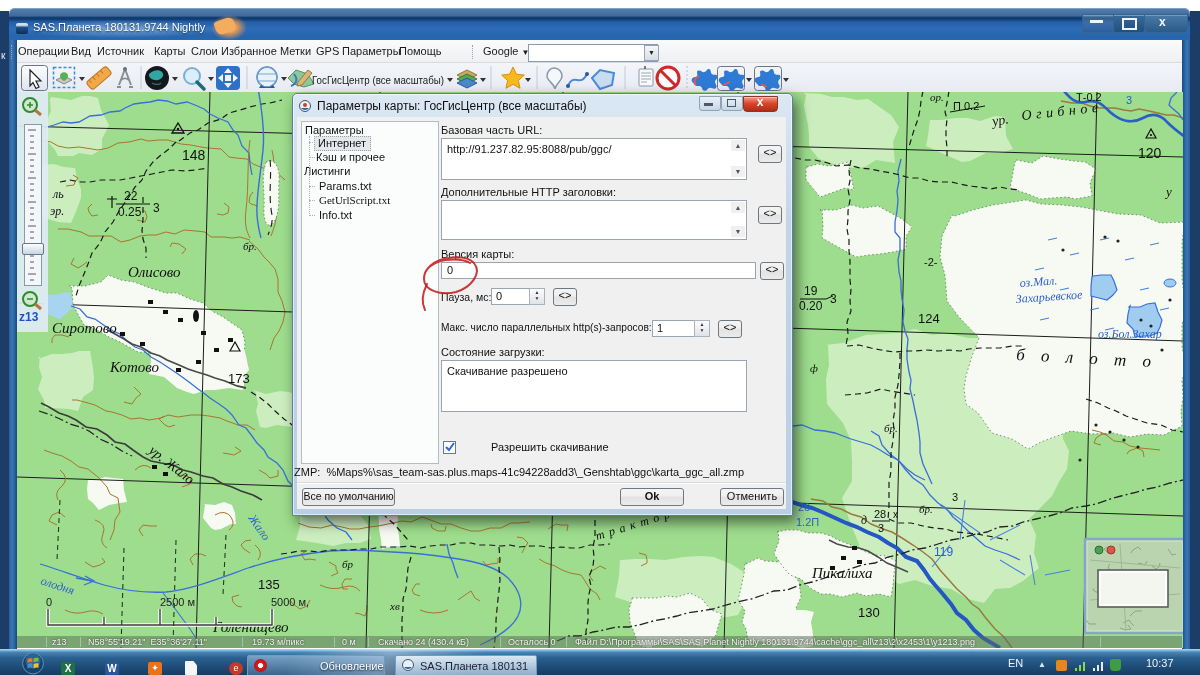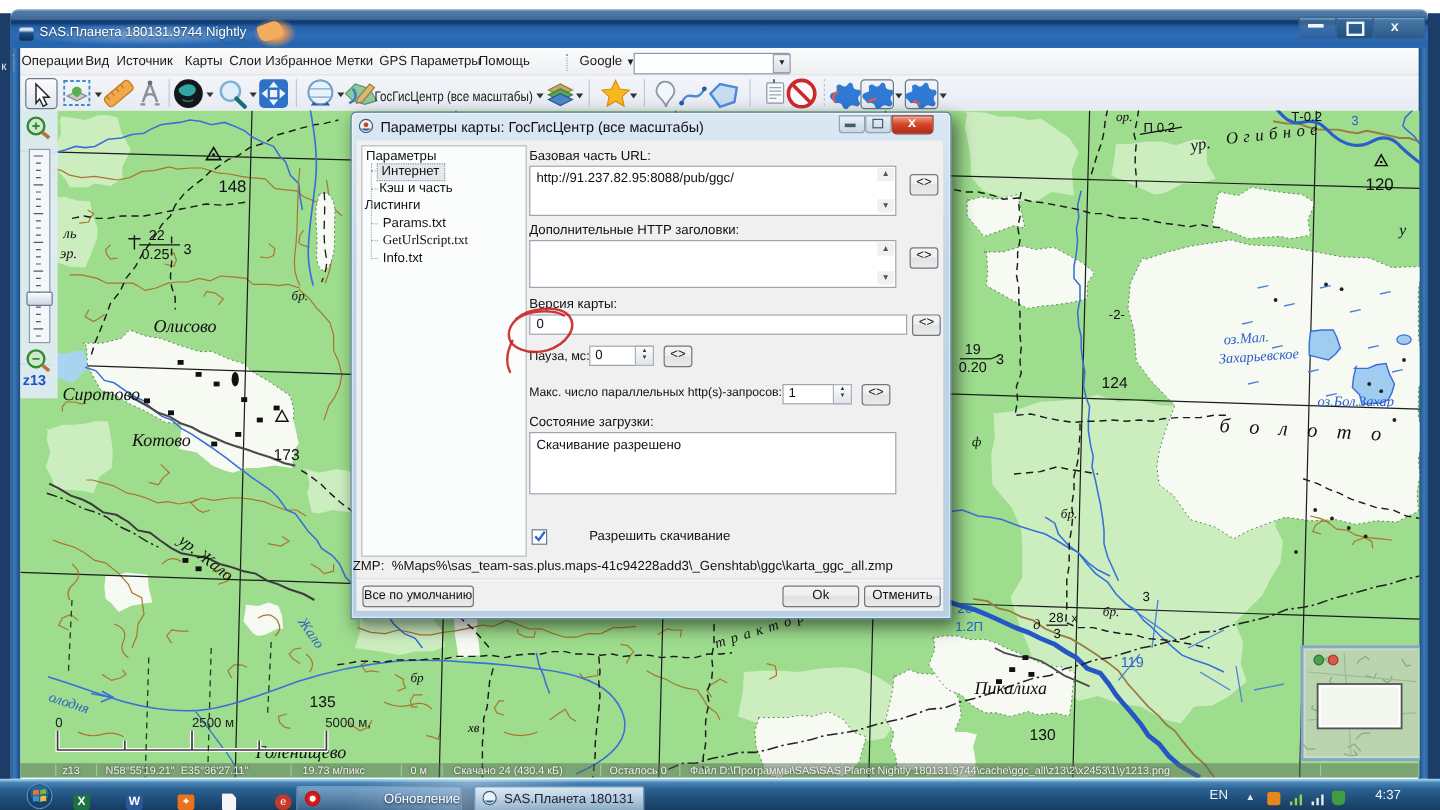--- a/index.html
+++ b/index.html
@@ -517,21 +517,21 @@
 <div class="abs" style="left:704px;top:103px;width:9px;height:3px;background:#4a5a6a;"></div>
 <div class="abs" style="left:721px;top:96px;width:20px;height:13px;border:1px solid #8fa3b5;border-radius:0 0 3px 3px;background:linear-gradient(#e9f1f8,#c8d6e4);"></div>
 <div class="abs" style="left:727px;top:99px;width:7px;height:6px;border:1px solid #4a5a6a;"></div>
 <div class="abs" style="left:743px;top:96px;width:33px;height:14px;border:1px solid #8c3525;border-radius:0 0 4px 4px;background:linear-gradient(#f0a088,#d9472b 45%,#b02c12);box-shadow:inset 0 1px 0 #f5c0b0;"></div>
 <div class="abs" style="left:755px;top:95px;width:10px;height:13px;color:#fff;font-size:12px;font-weight:bold;text-align:center;">x</div>
 
 <div class="abs" style="left:301px;top:121px;width:136px;height:341px;background:#fbfcfc;border:1px solid #b6bcc4;"></div>
 <div class="treetxt" style="left:305px;top:124px;">Параметры</div>
 <div class="abs" style="left:314px;top:136px;width:55px;height:13px;background:#e4e8ec;border:1px dotted #98a0a8;"></div>
 <div class="treetxt" style="left:318px;top:137px;">Интернет</div>
-<div class="treetxt" style="left:316px;top:151px;">Кэш и часть</div>
+<div class="treetxt" style="left:316px;top:151px;">Кэш и прочее</div>
 <div class="treetxt" style="left:304px;top:165px;">Листинги</div>
 <div class="treetxt" style="left:319px;top:180px;">Params.txt</div>
 <div class="treetxt" style="left:319px;top:194px;font-family:Liberation Serif, serif;">GetUrlScript.txt</div>
 <div class="treetxt" style="left:319px;top:209px;">Info.txt</div>
 <div class="abs" style="left:309px;top:136px;width:1px;height:80px;border-left:1px dotted #a8b0b8;"></div>
 <div class="abs" style="left:309px;top:142px;width:6px;height:1px;border-top:1px dotted #a8b0b8;"></div>
 <div class="abs" style="left:309px;top:157px;width:6px;height:1px;border-top:1px dotted #a8b0b8;"></div>
 <div class="abs" style="left:309px;top:186px;width:6px;height:1px;border-top:1px dotted #a8b0b8;"></div>
 <div class="abs" style="left:309px;top:200px;width:6px;height:1px;border-top:1px dotted #a8b0b8;"></div>
 <div class="abs" style="left:309px;top:215px;width:6px;height:1px;border-top:1px dotted #a8b0b8;"></div>
@@ -565,21 +565,21 @@
 <div class="edit" style="left:441px;top:360px;width:304px;height:50px;"></div>
 <div class="lbl" style="left:447px;top:365px;">Скачивание разрешено</div>
 <div class="abs" style="left:443px;top:441px;width:11px;height:11px;background:#fff;border:1px solid #6a7a8a;"></div>
 <svg class="abs" style="left:444px;top:441px;" width="12" height="12">
     <path d="M2,6 l3,3 5,-7" stroke="#2a6ad0" stroke-width="2" fill="none"></path>
   </svg>
 <div class="lbl" style="left:459px;top:441px;padding-left:32px;">Разрешить скачивание</div>
 <div class="lbl" style="left:294px;top:466px;text-align:right;">ZMP:&nbsp; %Maps%\sas_team-sas.plus.maps-41c94228add3\_Genshtab\ggc\karta_ggc_all.zmp</div>
 <div class="abs" style="left:297px;top:482px;width:489px;height:1px;background:#dadada;border-bottom:1px solid #fff;"></div>
 <div class="csbtn" style="left:302px;top:488px;width:91px;height:16px;line-height:15px;font-size:10.5px;">Все по умолчанию</div>
-<div class="csbtn" style="left:652px;top:488px;width:62px;height:16px;line-height:15px;">Ok</div>
+<div class="csbtn" style="left:620px;top:488px;width:62px;height:16px;line-height:15px;font-weight:bold;">Ok</div>
 <div class="csbtn" style="left:720px;top:488px;width:62px;height:16px;line-height:15px;">Отменить</div>
 
 <svg class="abs" style="left:414px;top:248px;" width="76" height="68" viewBox="0 0 76 68">
  <path d="M16,18 C26,8 52,6 60,15 C68,25 58,39 42,44 C26,48 10,42 10,31 C10,23 16,17 24,14 C32,11 48,10 56,15" fill="none" stroke="#c82222" stroke-width="2" stroke-linecap="round" opacity="0.9"></path>
  <path d="M13,36 C9,44 7,54 11,62" fill="none" stroke="#c82222" stroke-width="2" stroke-linecap="round" opacity="0.9"></path>
 </svg>
 
 <div class="abs" id="taskbar"></div>
 <div class="abs" id="tb-sheen"></div>
 <svg class="abs" style="left:12px;top:652px;" width="42" height="23" viewBox="0 0 42 42">
@@ -609,13 +609,13 @@
 <div class="abs" style="left:1008px;top:657px;color:#eef4fa;font-size:11px;">EN</div>
 <div class="abs" style="left:1038px;top:660px;color:#dfe8f0;font-size:8px;">▲</div>
 <div class="abs" style="left:1056px;top:660px;width:11px;height:11px;background:#e8851c;border-radius:2px;"></div>
 <svg class="abs" style="left:1074px;top:659px;" width="14" height="13">
     <path d="M1,12 v-3 h2 v3 z M5,12 v-6 h2 v6 z M9,12 v-9 h2 v9 z" fill="#8fd44a"></path>
   </svg>
 <svg class="abs" style="left:1092px;top:659px;" width="14" height="13">
     <path d="M1,12 v-3 h2 v3 z M5,12 v-6 h2 v6 z M9,12 v-9 h2 v9 z" fill="#e8ecf0"></path>
   </svg>
 <div class="abs" style="left:1110px;top:659px;width:11px;height:12px;background:#3f9c3f;border-radius:2px 2px 4px 4px;"></div>
-<div class="abs" style="left:1146px;top:657px;color:#eef4fa;font-size:11px;">4:37</div>
+<div class="abs" style="left:1146px;top:657px;color:#eef4fa;font-size:11px;">10:37</div>
 
 </body></html>

